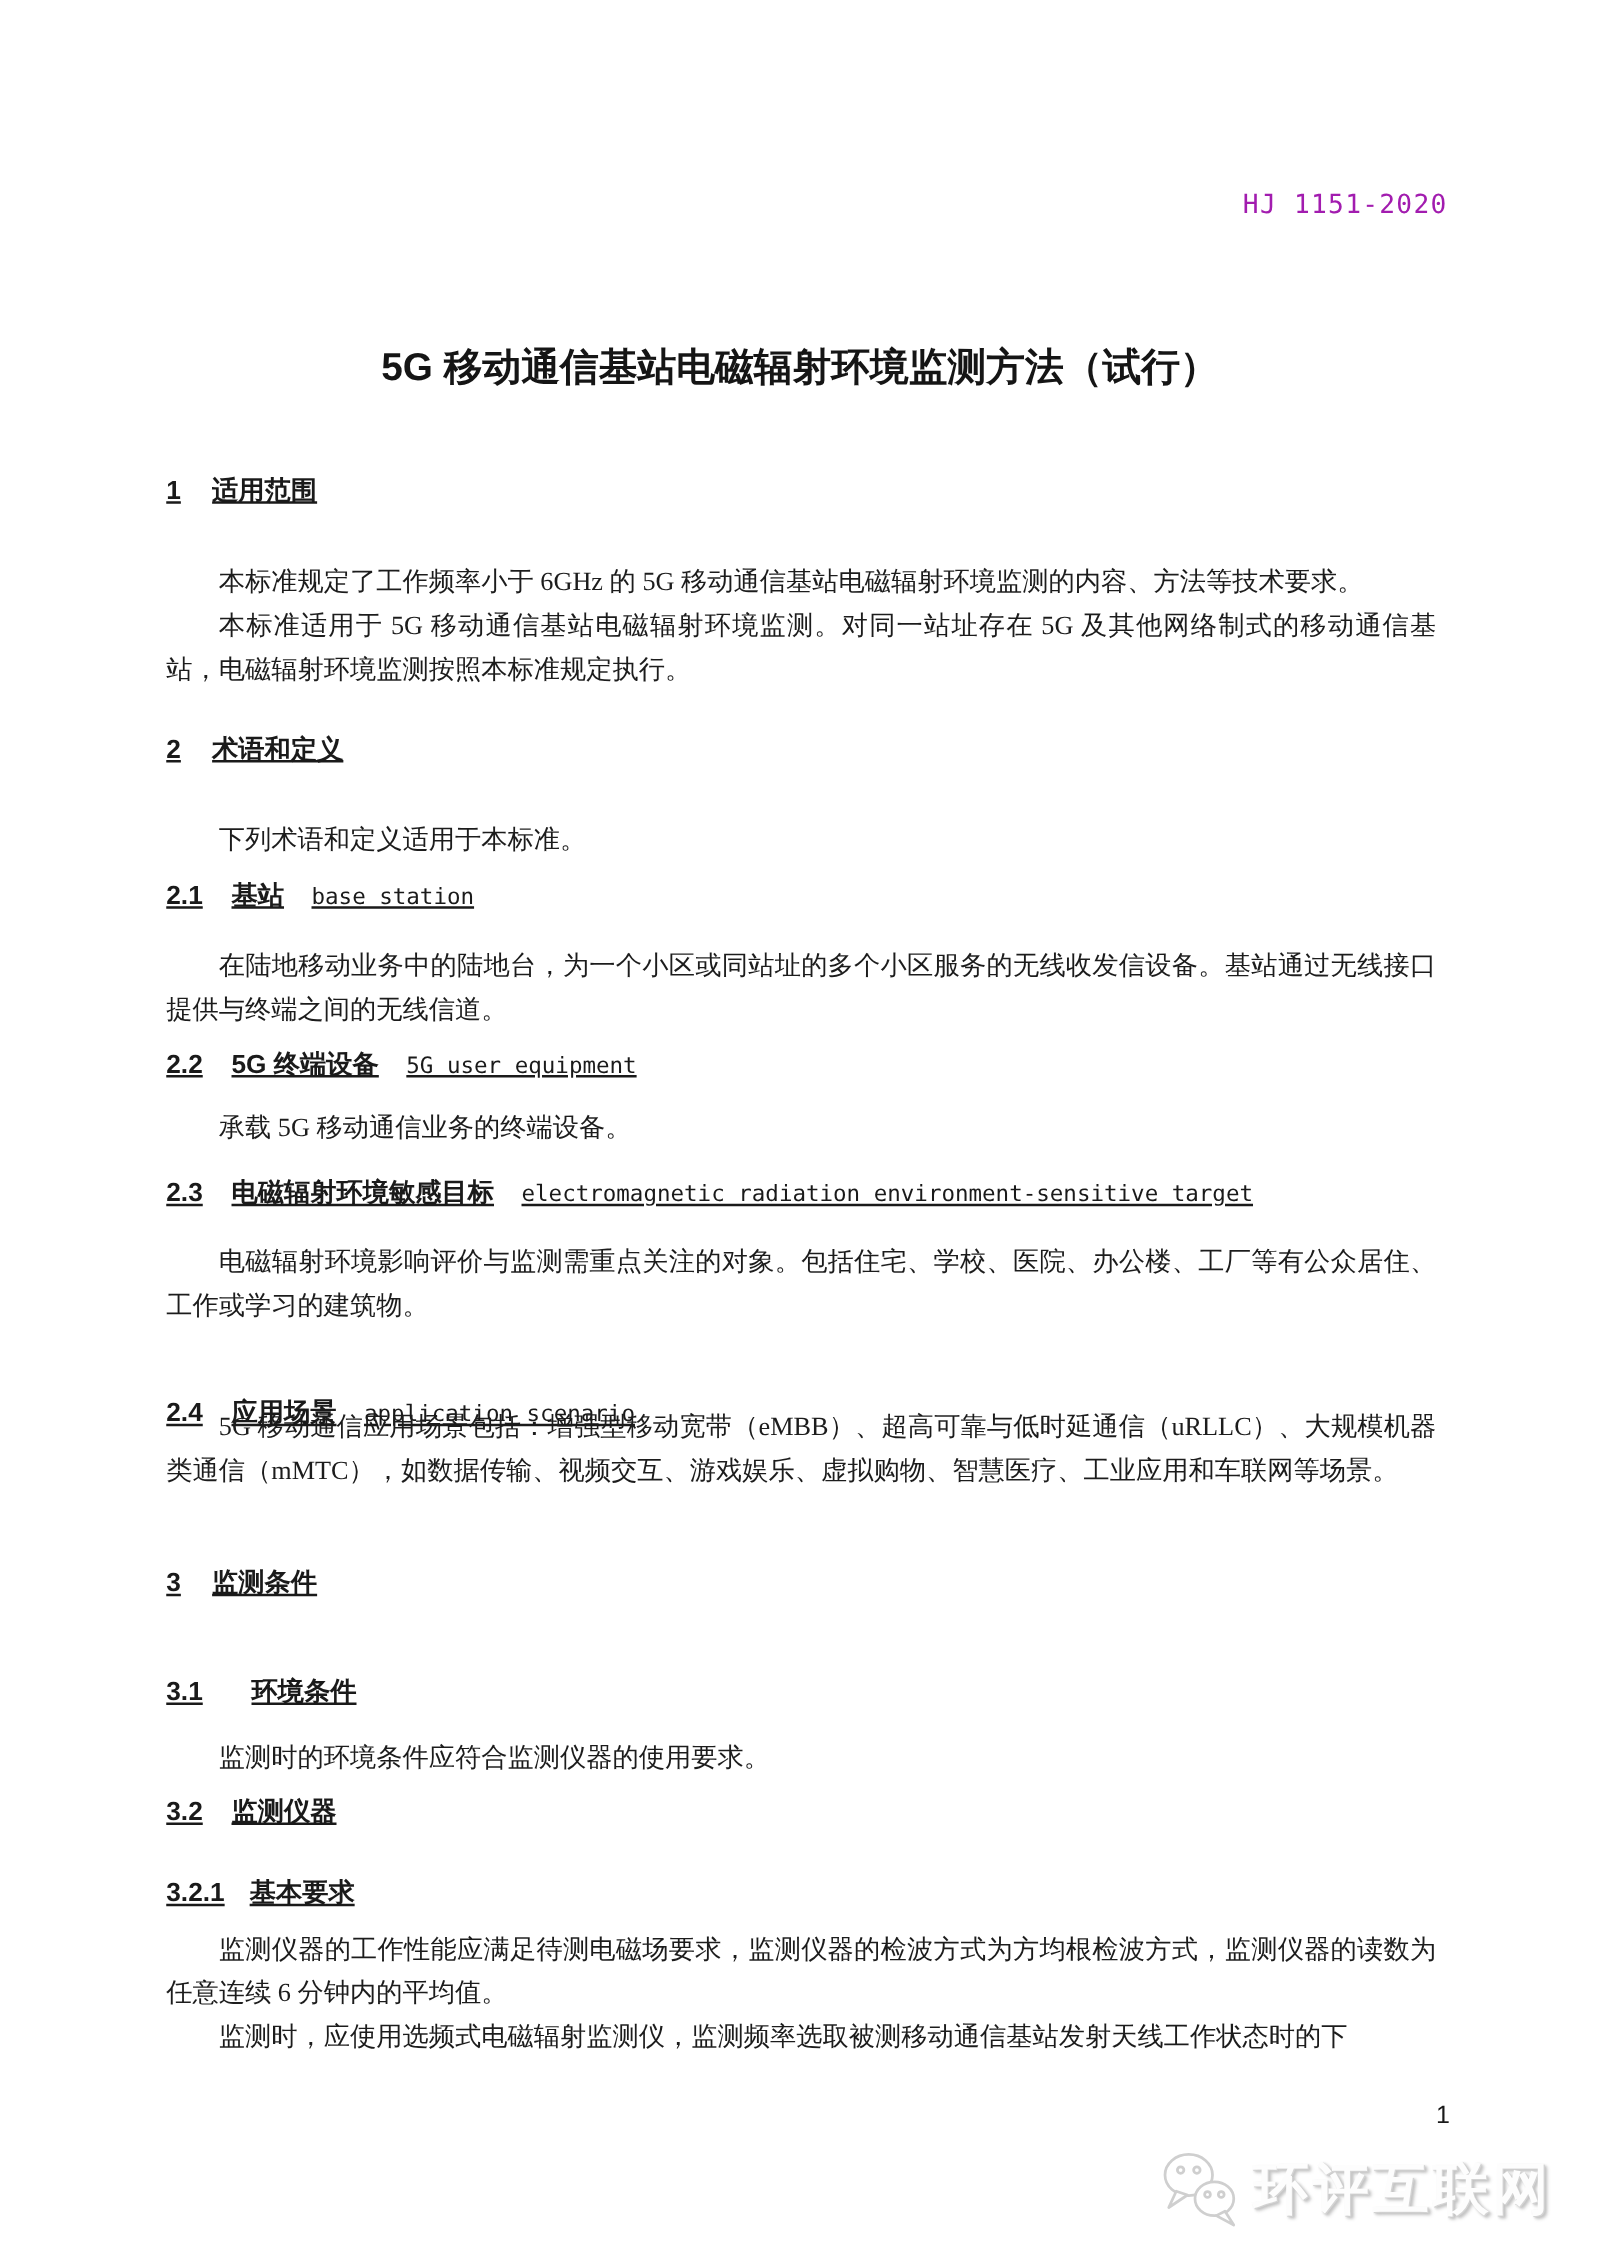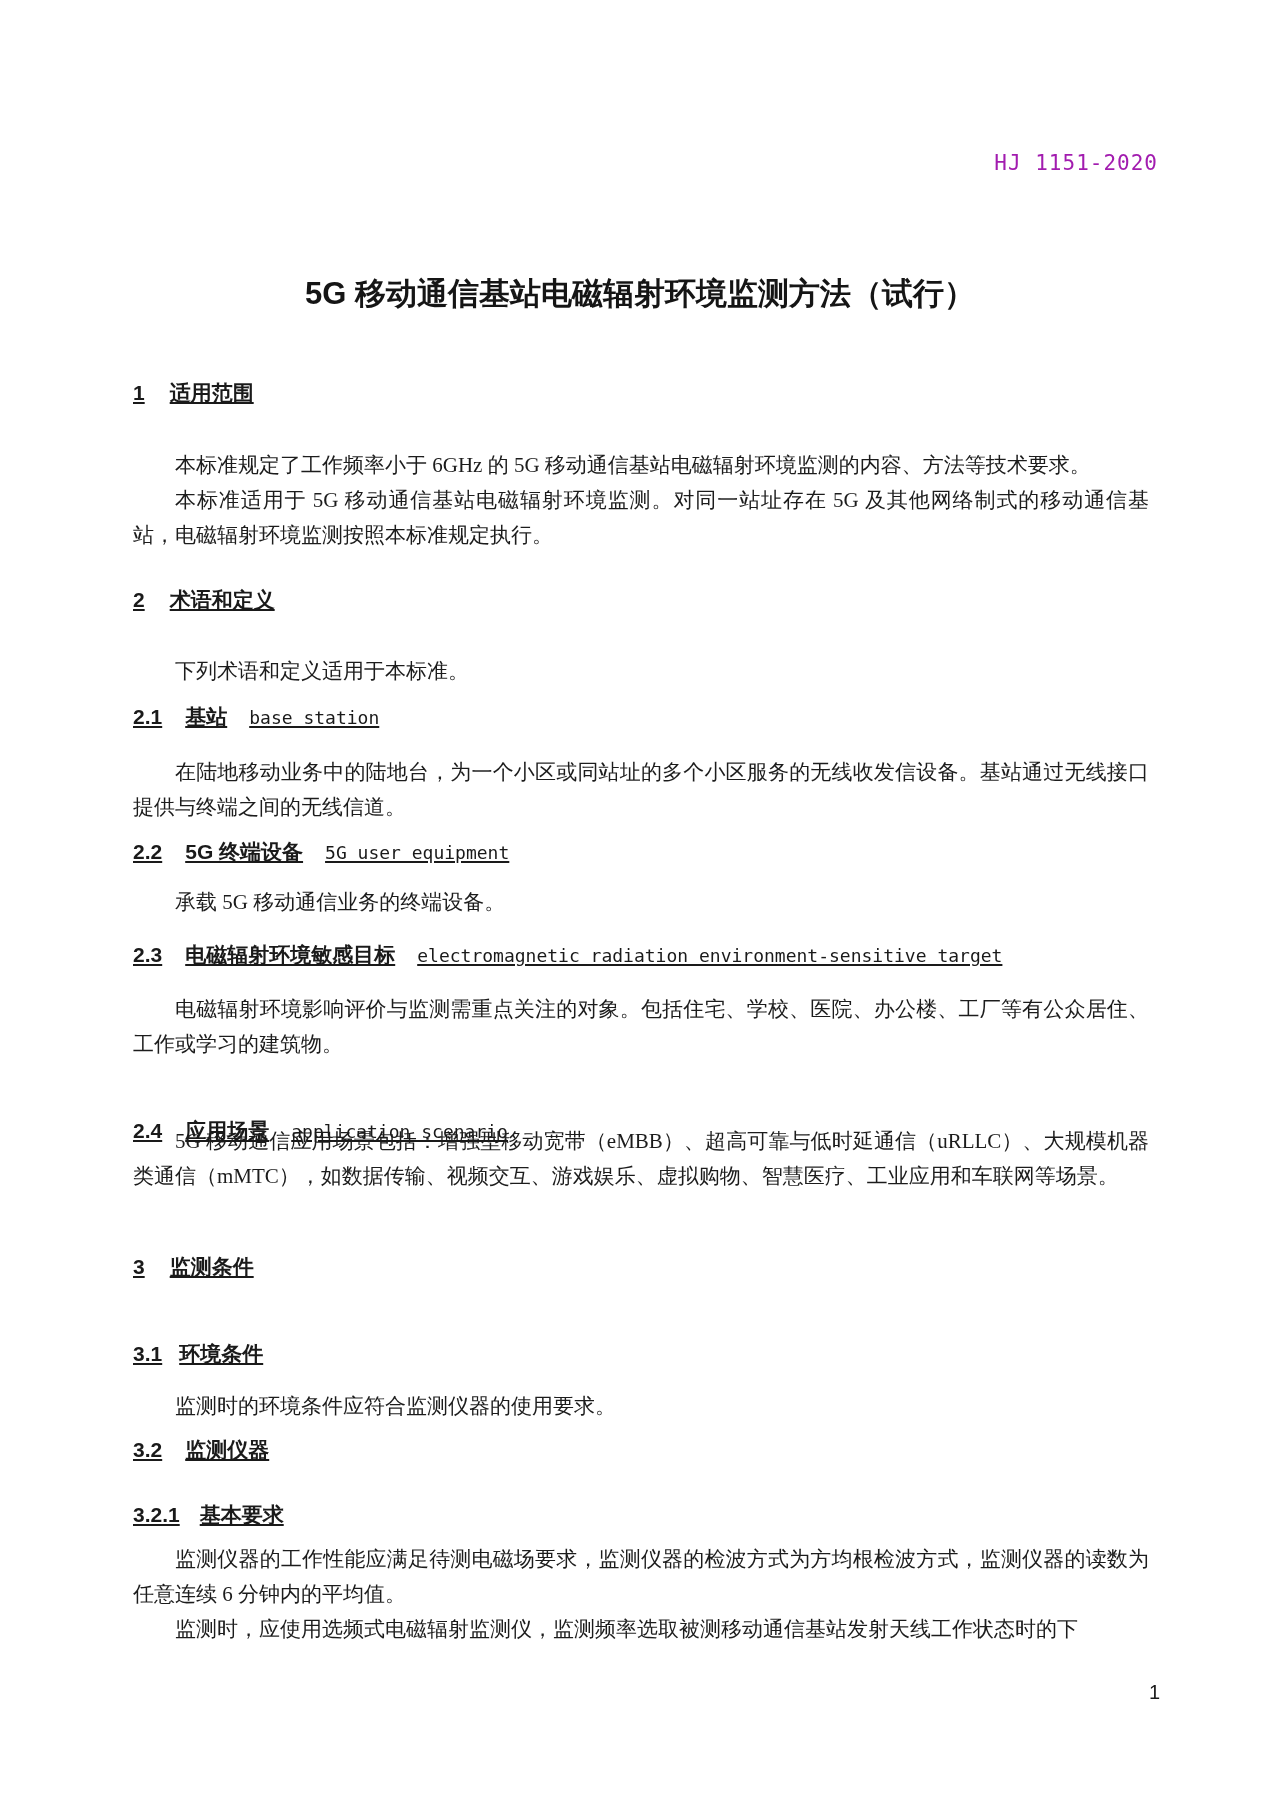--- a/index.html
+++ b/index.html
@@ -122,34 +122,49 @@
   </div>
   <div class="abs para-block" style="top:1124px">
     <p>5G 移动通信应用场景包括：增强型移动宽带（eMBB）、超高可靠与低时延通信（uRLLC）、大规模机器类通信（mMTC），如数据传输、视频交互、游戏娱乐、虚拟购物、智慧医疗、工业应用和车联网等场景。</p>
   </div>
 
   <div class="abs h-sec" style="top:1255px">
     <span class="h-num">3</span><span class="h-zh">监测条件</span>
   </div>
 
   <div class="abs h-sec" style="top:1342px">
-    <span class="h-num" style="margin-right:17px">3.1</span><span class="h-zh">环境条件</span>
+    <span class="h-num" style="margin-right:39px">3.1</span><span class="h-zh">环境条件</span>
   </div>
   <div class="abs para-block" style="top:1389px">
     <p>监测时的环境条件应符合监测仪器的使用要求。</p>
   </div>
 
   <div class="abs h-sec" style="top:1438px">
     <span class="h-num" style="margin-right:23px">3.2</span><span class="h-zh">监测仪器</span>
   </div>
 
   <div class="abs h-sec" style="top:1503px">
     <span class="h-num" style="margin-right:20px">3.2.1</span><span class="h-zh">基本要求</span>
   </div>
   <div class="abs para-block" style="top:1542px">
     <p>监测仪器的工作性能应满足待测电磁场要求，监测仪器的检波方式为方均根检波方式，监测仪器的读数为任意连续 6 分钟内的平均值。</p>
     <p>监测时，应使用选频式电磁辐射监测仪，监测频率选取被测移动通信基站发射天线工作状态时的下</p>
   </div>
 
   <div class="abs page-num">1</div>
 
+  <div class="abs watermark">
+    <svg class="wm-icon" viewBox="0 0 64 70" xmlns="http://www.w3.org/2000/svg">
+      <g fill="#ffffff" stroke="#cfcfcf" stroke-width="2.2">
+        <ellipse cx="23" cy="24" rx="19" ry="16.5"></ellipse>
+        <path d="M13 37 L7 50 L22 40 Z" stroke-linejoin="round"></path>
+        <circle cx="16.5" cy="20" r="2.6"></circle>
+        <circle cx="29.5" cy="20" r="2.6"></circle>
+        <ellipse cx="43.5" cy="43" rx="15.5" ry="13.5"></ellipse>
+        <path d="M52 53 L59 64 L45 56.5 Z" stroke-linejoin="round"></path>
+        <circle cx="38" cy="39.5" r="2.3"></circle>
+        <circle cx="49" cy="39.5" r="2.3"></circle>
+      </g>
+    </svg>
+    <span class="wm-text">环评互联网</span>
+  </div>
 
 </div>
 
 </body></html>

